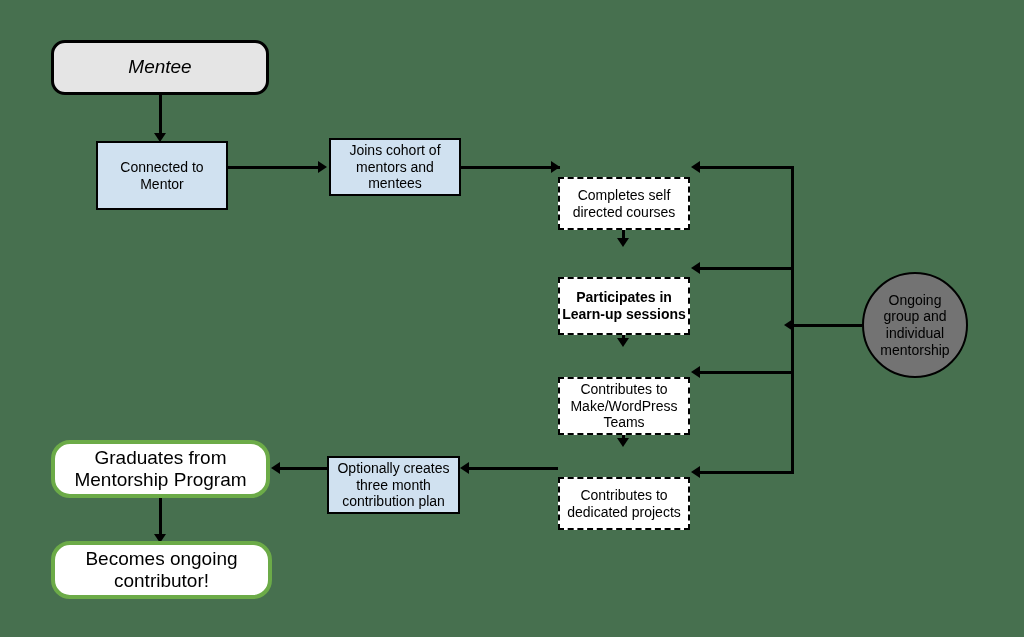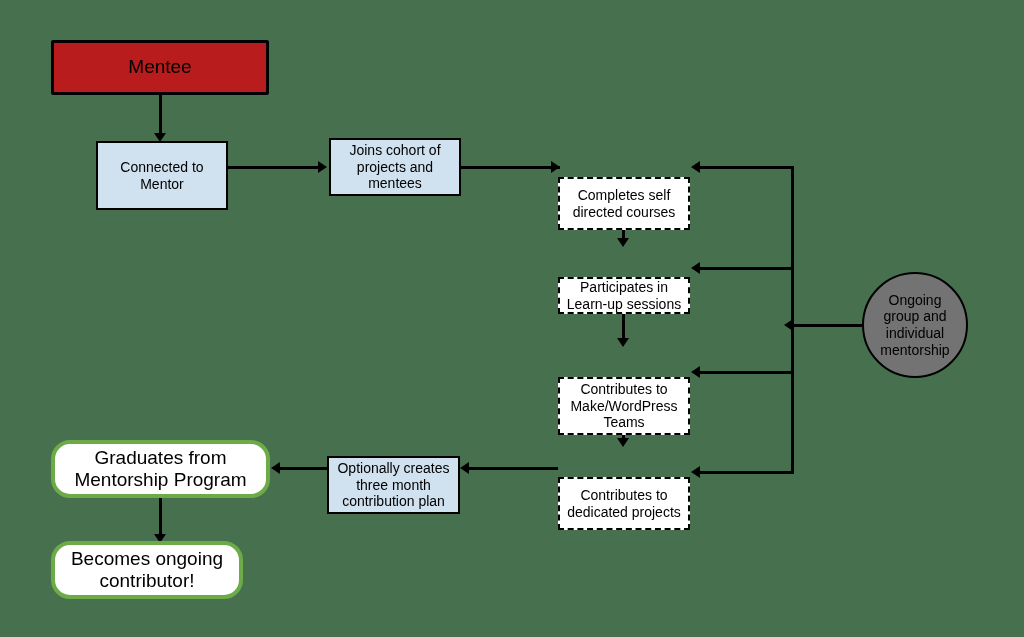--- a/index.html
+++ b/index.html
@@ -23,24 +23,25 @@
     align-items: center;
     justify-content: center;
     text-align: center;
     color: #000000;
     line-height: 1.18;
     white-space: pre-line;
     z-index: 3;
   }
   
   .n-blue-round {
-    background: #b91c1c;
+    background: #e5e5e5;
     border: 3px solid #000000;
-    border-radius: 2px;
+    border-radius: 14px;
     font-size: 19px;
+    font-style: italic;
   }
   .n-blue-rect {
     background: #d0e1f0;
     border: 2px solid #000000;
     border-radius: 0;
     font-size: 14px;
   }
   .n-dashed {
     background: #ffffff;
     border: 2px dashed #000000;
@@ -145,44 +146,44 @@
 
   <div class="edge edge-h" style="left:700px; top:471px; width:94px;"></div>
   <div class="arrow arrow-left" style="left:691px; top:466px;"></div>
 
   <div class="node n-blue-round" style="left:51px; top:40px; width:218px; height:55px;">Mentee</div>
 
   <div class="node n-blue-rect" style="left:96px; top:141px; width:132px; height:69px;">Connected to
 Mentor</div>
 
   <div class="node n-blue-rect" style="left:329px; top:138px; width:132px; height:58px;">Joins cohort of
-projects and
+mentors and
 mentees</div>
 
   <div class="node n-dashed" style="left:558px; top:141px; width:132px; height:53px;">Completes self
 directed courses</div>
 
-  <div class="node n-dashed" style="left:558px; top:241px; width:132px; height:37px;">Participates in
+  <div class="node n-dashed" style="left:558px; top:241px; width:132px; height:58px;font-weight:bold;">Participates in
 Learn-up sessions</div>
 
   <div class="node n-dashed" style="left:558px; top:341px; width:132px; height:58px;">Contributes to
 Make/WordPress
 Teams</div>
 
   <div class="node n-dashed" style="left:558px; top:441px; width:132px; height:53px;">Contributes to
 dedicated projects</div>
 
   <div class="node n-blue-rect" style="left:327px; top:456px; width:133px; height:58px;text-align:center;">Optionally creates
 three month
 contribution plan</div>
 
   <div class="node n-green-round" style="left:51px; top:440px; width:219px; height:58px;">Graduates from
 Mentorship Program</div>
 
-  <div class="node n-green-round" style="left:51px; top:541px; width:192px; height:58px;">Becomes ongoing
+  <div class="node n-green-round" style="left:51px; top:541px; width:221px; height:58px;">Becomes ongoing
 contributor!</div>
 
   <div class="node n-circle" style="left:862px; top:272px; width:106px; height:106px;">Ongoing
 group and
 individual
 mentorship</div>
 
 </div>
 
 </body></html>

